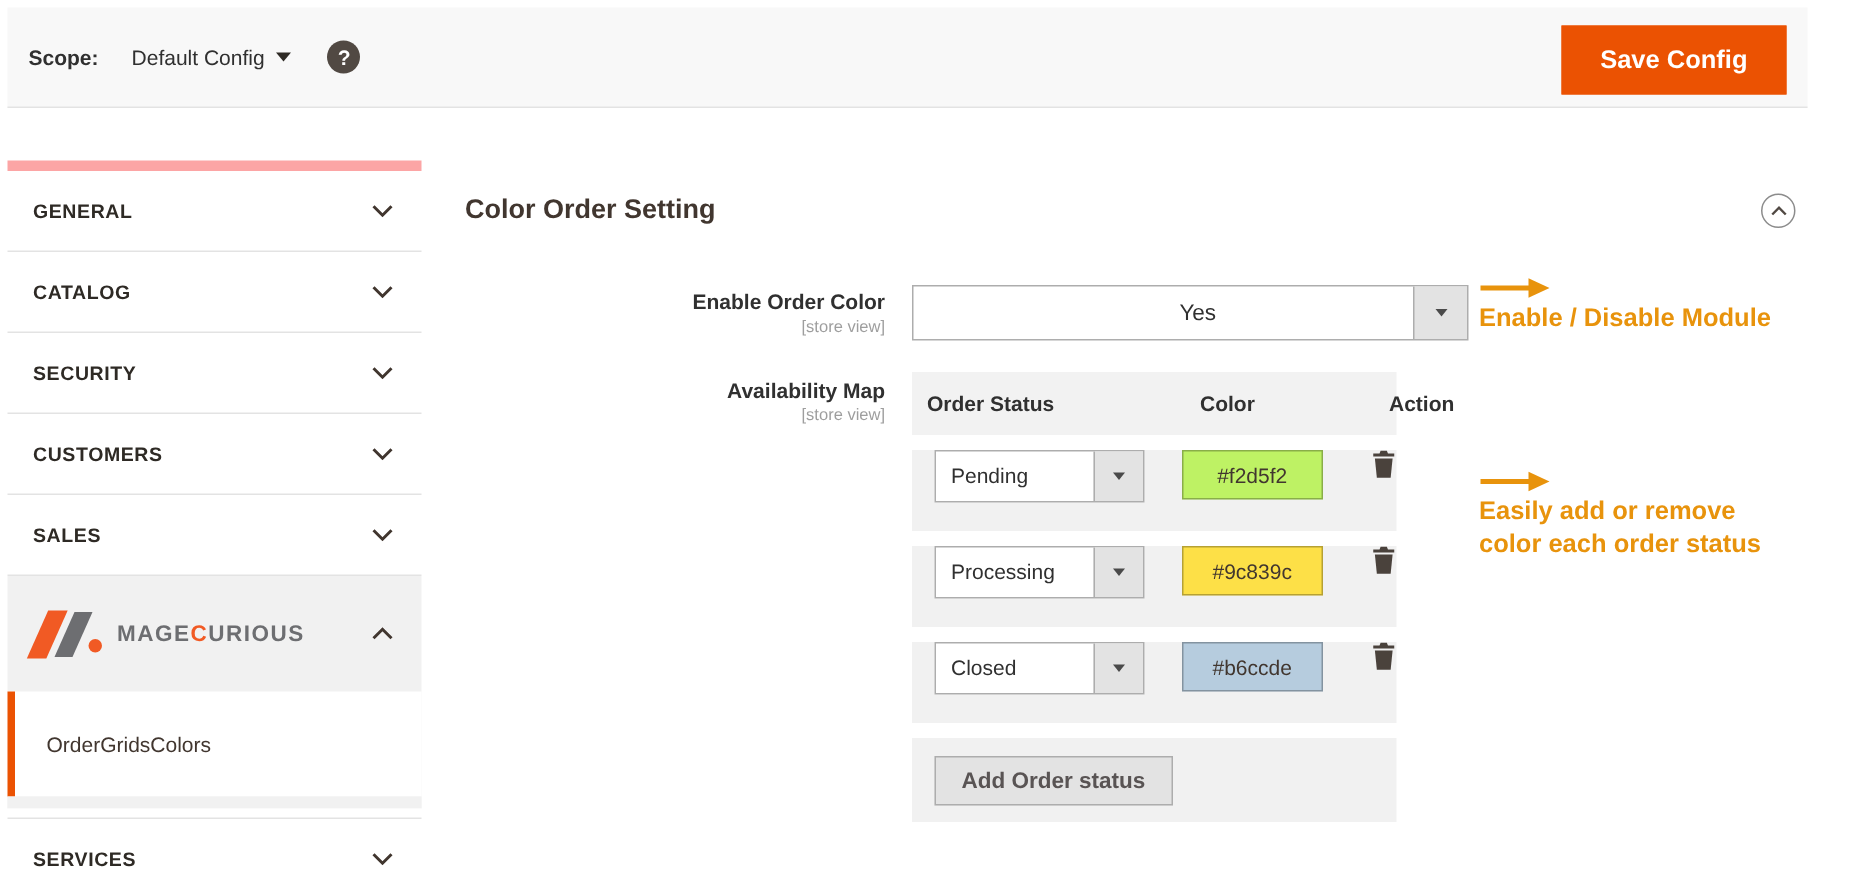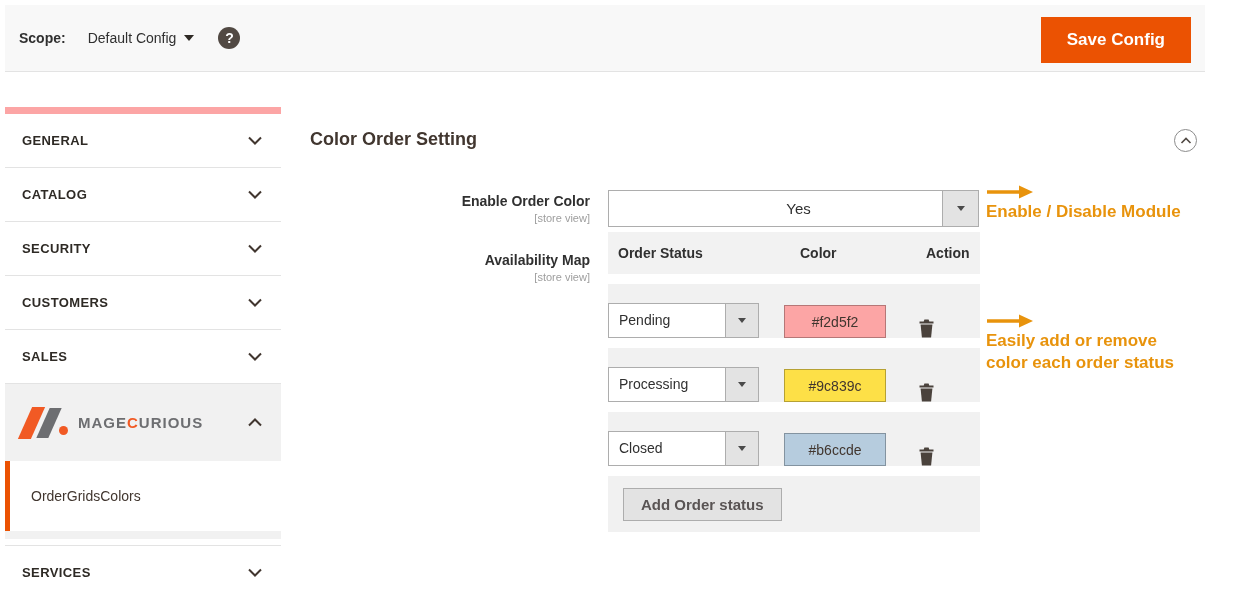--- a/index.html
+++ b/index.html
@@ -70,26 +70,26 @@
   .msel { position:relative; background:#fff; border:1px solid #adadad; cursor:pointer; }
   .msel-text { display:block; padding-left:10px; font-size:15px; color:#303030; }
   .msel-btn { position:absolute; right:0; top:0; bottom:0; width:36px; background:#e3e3e3;
               border-left:1px solid #adadad; display:flex; align-items:center; justify-content:center; }
   .msel-btn .tri { width:0; height:0; border-left:4px solid transparent;
                    border-right:4px solid transparent; border-top:5px solid #4a4a4a; }
   .sel-enable { position:absolute; left:608px; top:190px; width:371px; height:37px;text-align:center; }
   .sel-enable .msel-text { line-height:35px; }
 
   
-  .avail-table { position:absolute; left:608px; top:232px; width:372px; }
+  .avail-table { position:absolute; left:608px; top:248px; width:323px; }
   .t-head { height:42px; background:#f2f2f2; display:grid;
             grid-template-columns:182px 126px auto; align-items:center; padding-left:10px; }
   .t-head .hc { font-size:14px; font-weight:bold; color:#303030; }
-  .t-row { height:54px; background:#f1f1f1; display:flex; align-items:flex-end;
-           margin-top:10px; }
+  .t-row { height:54px; background:#f1f1f1; display:flex; align-items:flex-start;
+           padding-left:15px; margin-top:10px; }
   .t-row:first-of-type { margin-top:6px; }
   .row-sel { width:151px; height:35px; }
   .row-sel .msel-text { line-height:33px; font-size:14px; }
   .row-sel .msel-btn { width:33px; }
   .color-input { margin-left:25px; width:102px; height:33px; border:1px solid rgba(0,0,0,0.28);
                  display:flex; align-items:center; justify-content:center;
                  font-size:14px; color:#41362f; }
   .trash-btn { margin-left:32px; background:none; border:none; cursor:pointer; padding:0;
                display:flex; align-items:center; }
   .t-foot { height:56px; background:#f1f1f1; display:flex; align-items:center;
@@ -232,21 +232,21 @@
       <span class="hc">Action</span>
     </div>
 
     <div class="t-row">
       <div class="msel row-sel">
         <span class="msel-text">Pending</span>
         <span class="msel-btn">
             <span class="tri"></span>
           </span>
       </div>
-      <div class="color-input" style="background-color: #fca5a5;">#f2d5f2</div>
+      <div class="color-input" style="background-color: #bef264;">#f2d5f2</div>
       <button class="trash-btn">
         <svg width="17" height="19">
           <path d="M6.4 0.5h4.2l0.7 1.9h4.2v2H1.5v-2h4.2z" fill="#4a423c"></path>
           <path d="M2.6 5.6h11.8L13.1 18.5H3.9z" fill="#4a423c"></path>
         </svg>
       </button>
     </div>
 
     <div class="t-row">
       <div class="msel row-sel">

